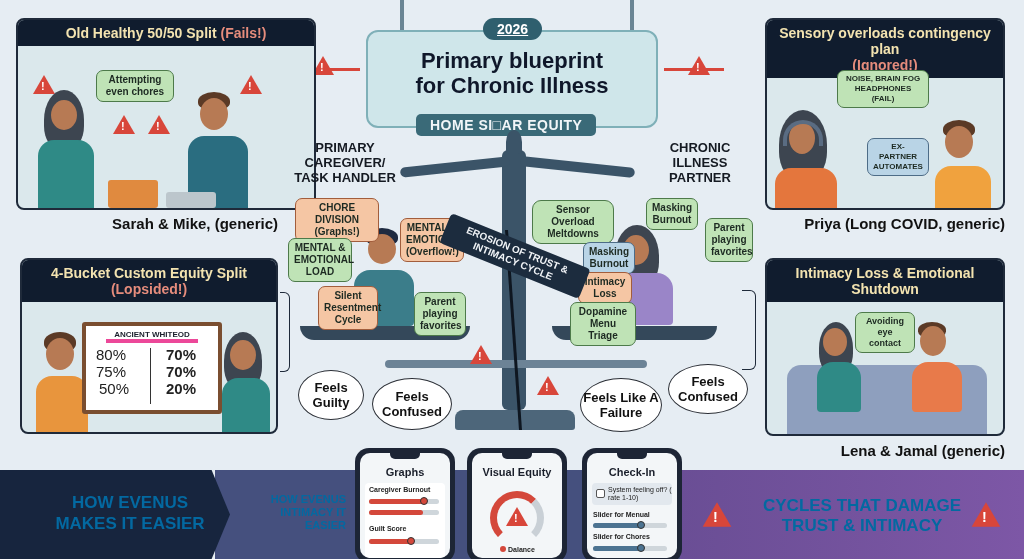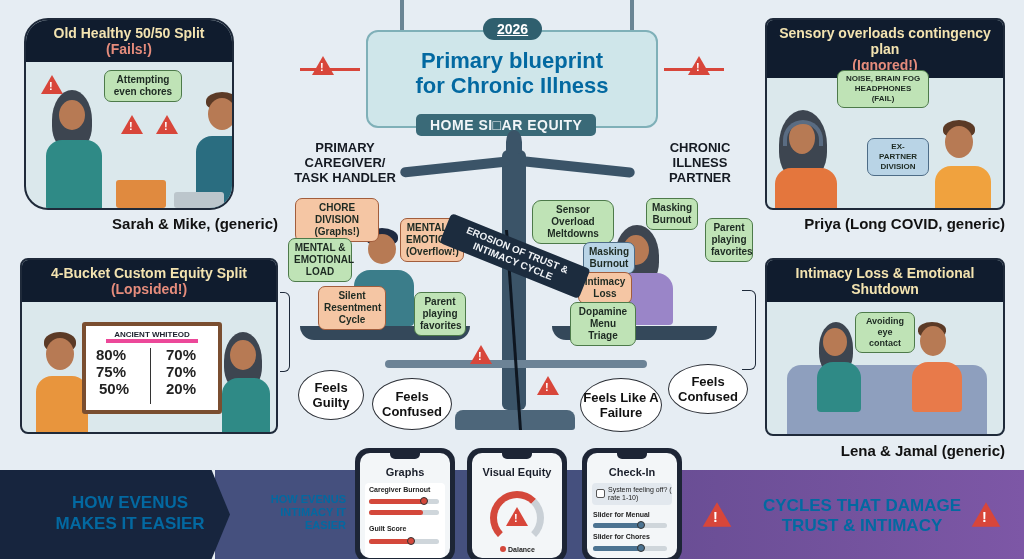--- a/index.html
+++ b/index.html
@@ -87,21 +87,21 @@
     border-radius: 12px;
     text-align: center;
   }
   .title-year {
     position: absolute; left: 115px; top: -14px;
     background: #2f5f6e; color: #fff; font-weight: bold;
     font-size: 14px; padding: 3px 14px; border-radius: 12px; text-decoration: underline;
   }
   .title-main {
     position: absolute; left: 0; right: 0; top: 16px;
-    font-size: 22px; font-weight: bold; line-height: 25px; color: #0369a1;
+    font-size: 22px; font-weight: bold; line-height: 25px; color: #0f172a;
   }
   .title-sub {
     position: absolute; left: 48px; top: 82px;
     background: #3a6a78; color: #f2f6f8; font-weight: bold;
     font-size: 14px; padding: 3px 14px; border-radius: 5px; letter-spacing: 0.5px;
   }
 
   .role-label {
     position: absolute; font-weight: bold; font-size: 13px; line-height: 15px;
     text-align: center; color: #151a22;
@@ -176,21 +176,21 @@
     <div>Primary blueprint</div>
     <div>for Chronic Illness</div>
   </div>
   <span class="title-sub">HOME SI□AR EQUITY</span>
 </div>
 <div class="abs" style="left:300px;top:68px;width:60px;height:3px;background:#d8463a;"></div>
 <div class="warn" style="left:312px;top:56px;"></div>
 <div class="abs" style="left:664px;top:68px;width:60px;height:3px;background:#d8463a;"></div>
 <div class="warn" style="left:688px;top:56px;"></div>
 
-<div class="panel" style="left:24px;top:18px;width:210px;height:192px;border-radius:24px;">
+<div class="panel" style="left:16px;top:18px;width:300px;height:192px;">
   <div class="panel-head">
     <span>Old Healthy 50/50 Split</span>
     <span class="warn-word">(Fails!)</span>
   </div>
   <div class="warn" style="left:15px;top:55px;"></div>
   <div class="warn" style="left:95px;top:95px;"></div>
   <div class="warn" style="left:130px;top:95px;"></div>
   <div class="warn" style="left:222px;top:55px;"></div>
   <div class="bubble b-green" style="left:78px;top:50px;width:78px;">Attempting even chores</div>
 
@@ -215,21 +215,21 @@
     <div>4-Bucket Custom Equity Split</div>
     <div class="warn-word">(Lopsided!)</div>
   </div>
   <div class="person" style="left:14px;top:72px;">
     <div class="hair" style="left:8px;top:0;width:32px;height:20px;background:#5b3a26;"></div>
     <div class="head" style="left:10px;top:6px;width:28px;height:32px;"></div>
     <div class="body" style="left:0;top:44px;width:52px;height:60px;background:#e8953d;"></div>
   </div>
   <div class="abs" style="left:60px;top:62px;width:140px;height:92px;background:#fff;border:4px solid #7a4e30;border-radius:3px;">
     <div style="text-align:center;font-size:8px;font-weight:bold;margin-top:4px;border-bottom:4px solid #ec4899;margin-left:20px;margin-right:20px;">ANCIENT WHITEOD</div>
-    <div style="position:absolute;left:10px;top:20px;font-size:15px;line-height:17px;font-weight:bold;color:#222;">
+    <div style="position:absolute;left:10px;top:20px;font-size:15px;line-height:17px;font-weight:normal;color:#222;">
       <div>80%</div>
       <div>75%</div>
       <div style="margin-left:3px;">50%</div>
     </div>
     <div class="abs" style="left:64px;top:22px;width:1px;height:56px;background:#333;"></div>
     <div style="position:absolute;left:80px;top:20px;font-size:15px;line-height:17px;font-weight:bold;color:#222;">
       <div>70%</div>
       <div>70%</div>
       <div>20%</div>
     </div>
@@ -240,21 +240,21 @@
     <div class="body" style="left:0;top:46px;width:48px;height:58px;background:#2f8a86;"></div>
   </div>
 </div>
 
 <div class="panel" style="left:765px;top:18px;width:240px;height:192px;">
   <div class="panel-head">
     <div>Sensory overloads contingency plan</div>
     <div class="warn-word">(Ignored!)</div>
   </div>
   <div class="bubble b-green" style="left:70px;top:50px;width:92px;font-size:8px;line-height:10px;">NOISE, BRAIN FOG HEADPHONES (FAIL)</div>
-  <div class="bubble b-blue" style="left:100px;top:118px;width:62px;font-size:8px;line-height:10px;">EX-PARTNER DIVISION</div>
+  <div class="bubble b-blue" style="left:100px;top:118px;width:62px;font-size:8px;line-height:10px;">EX-PARTNER AUTOMATES</div>
   <div class="person" style="left:8px;top:90px;">
     <div class="hair" style="left:4px;top:0;width:48px;height:70px;background:#3d4550;"></div>
     <div class="head" style="left:14px;top:12px;width:26px;height:32px;"></div>
     <div class="abs" style="left:8px;top:10px;width:40px;height:26px;border:4px solid #5a6c82;border-bottom:none;border-radius:20px 20px 0 0;"></div>
     <div class="body" style="left:0;top:58px;width:62px;height:44px;background:#e4763d;"></div>
   </div>
   <div class="person" style="left:168px;top:100px;">
     <div class="hair" style="left:8px;top:0;width:32px;height:18px;background:#5b3a26;"></div>
     <div class="head" style="left:10px;top:6px;width:28px;height:32px;"></div>
     <div class="body" style="left:0;top:46px;width:56px;height:46px;background:#f0a23e;"></div>
@@ -302,21 +302,21 @@
 
 <div class="person" style="left:615px;top:225px;">
   <div class="hair" style="left:0;top:0;width:44px;height:62px;background:#3d4550;"></div>
   <div class="head" style="left:8px;top:10px;width:26px;height:30px;"></div>
   <div class="body" style="left:0;top:48px;width:58px;height:52px;background:#9a85c8;"></div>
 </div>
 
 <div class="bubble b-orange" style="left:295px;top:198px;width:84px;">CHORE DIVISION (Graphs!)</div>
 <div class="bubble b-green" style="left:288px;top:238px;width:64px;">MENTAL &amp; EMOTIONAL LOAD</div>
 <div class="bubble b-orange" style="left:400px;top:218px;width:64px;">MENTAL &amp; EMOTIONAL (Overflow!)</div>
-<div class="bubble b-orange" style="left:318px;top:286px;width:68px;">Silent Resentment Cycle</div>
+<div class="bubble b-orange" style="left:318px;top:286px;width:60px;">Silent Resentment Cycle</div>
 <div class="bubble b-green" style="left:414px;top:292px;width:52px;">Parent playing favorites</div>
 
 <div class="bubble b-green" style="left:532px;top:200px;width:82px;border-radius:9px;">Sensor Overload Meltdowns</div>
 <div class="bubble b-green" style="left:646px;top:198px;width:52px;">Masking Burnout</div>
 <div class="bubble b-green" style="left:705px;top:218px;width:48px;">Parent playing favorites</div>
 <div class="bubble b-blue" style="left:583px;top:242px;width:52px;">Masking Burnout</div>
 <div class="bubble b-orange" style="left:578px;top:272px;width:54px;">Intimacy Loss</div>
 <div class="bubble b-green" style="left:570px;top:302px;width:66px;">Dopamine Menu Triage</div>
 
 <div class="erosion">EROSION OF TRUST &amp; INTIMACY CYCLE</div>

